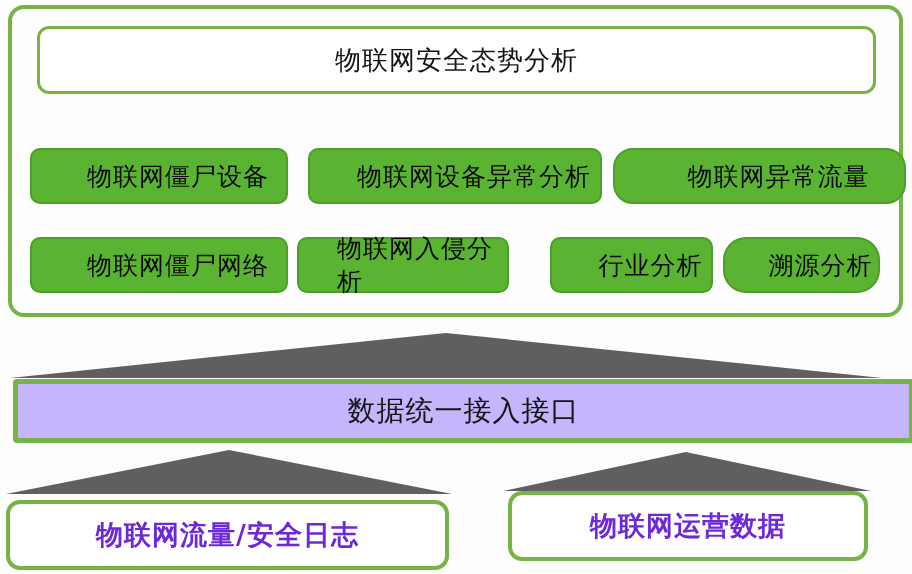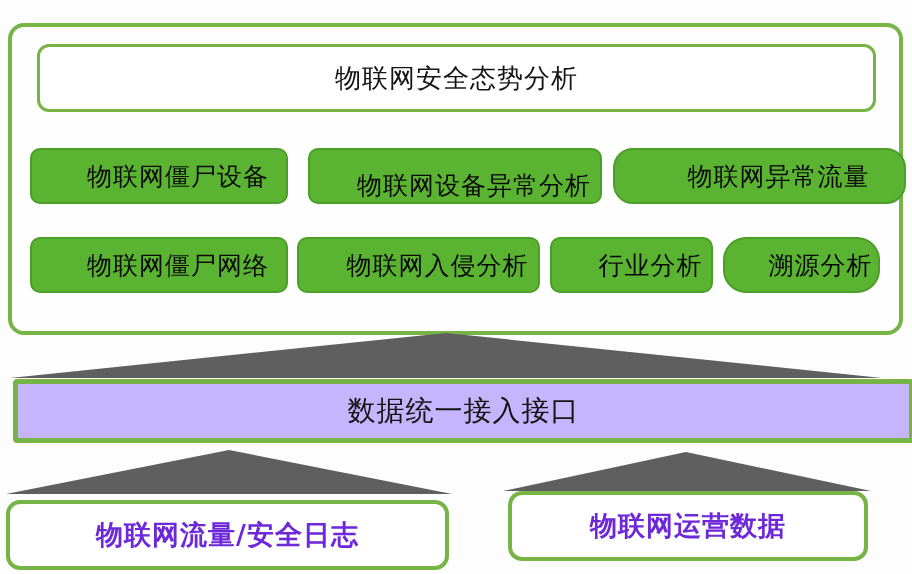--- a/index.html
+++ b/index.html
@@ -10,21 +10,21 @@
     position: relative;
     overflow: hidden;
     background: #fdfdfd;
     font-family: "DejaVu Sans", "Liberation Sans", sans-serif;
     color: #141414;
   }
   .abs { position: absolute; box-sizing: border-box; }
 
   
   .panel {
-    left: 8px; top: 23px; width: 895px; height: 312px;
+    left: 8px; top: 5px; width: 895px; height: 312px;
     border: 4px solid #77b446;
     border-radius: 16px;
     background: #fefefe;
   }
   .title-box {
     left: 33px; top: 22px; width: 839px; height: 68px;
     border: 3px solid #77b446;
     border-radius: 12px;
     background: #ffffff;
     display: flex; align-items: center; justify-content: center;
@@ -40,24 +40,24 @@
     border-radius: 10px;
     display: flex; align-items: center; justify-content: center;
     font-size: 25px;
     color: #0a0a0a;
     letter-spacing: 1px;
     padding-left: 38px;
   }
   .r1 { top: 148px; }
   .r2 { top: 237px; font-family: Liberation Mono, monospace; }
   .n1a { left: 30px;  width: 258px; }
-  .n1b { left: 308px; width: 294px; align-items: flex-end; }
+  .n1b { left: 308px; width: 294px; }
   .n1c { left: 613px; width: 293px; border-radius: 20px; }
   .n2a { left: 30px;  width: 258px; }
-  .n2b { left: 297px; width: 243px; }
+  .n2b { left: 297px; width: 212px; justify-content: flex-end; }
   .n2c { left: 550px; width: 163px; }
   .n2d { left: 723px; width: 157px; border-radius: 23px; }
 
   
   .arrow {
     background: #5f5f5f;
     clip-path: polygon(50% 0, 100% 100%, 0 100%);
   }
   .arrow-big   { left: 10px;  top: 333px; width: 872px; height: 45px; }
   .arrow-left  { left: 6px;   top: 450px; width: 446px; height: 44px; }

